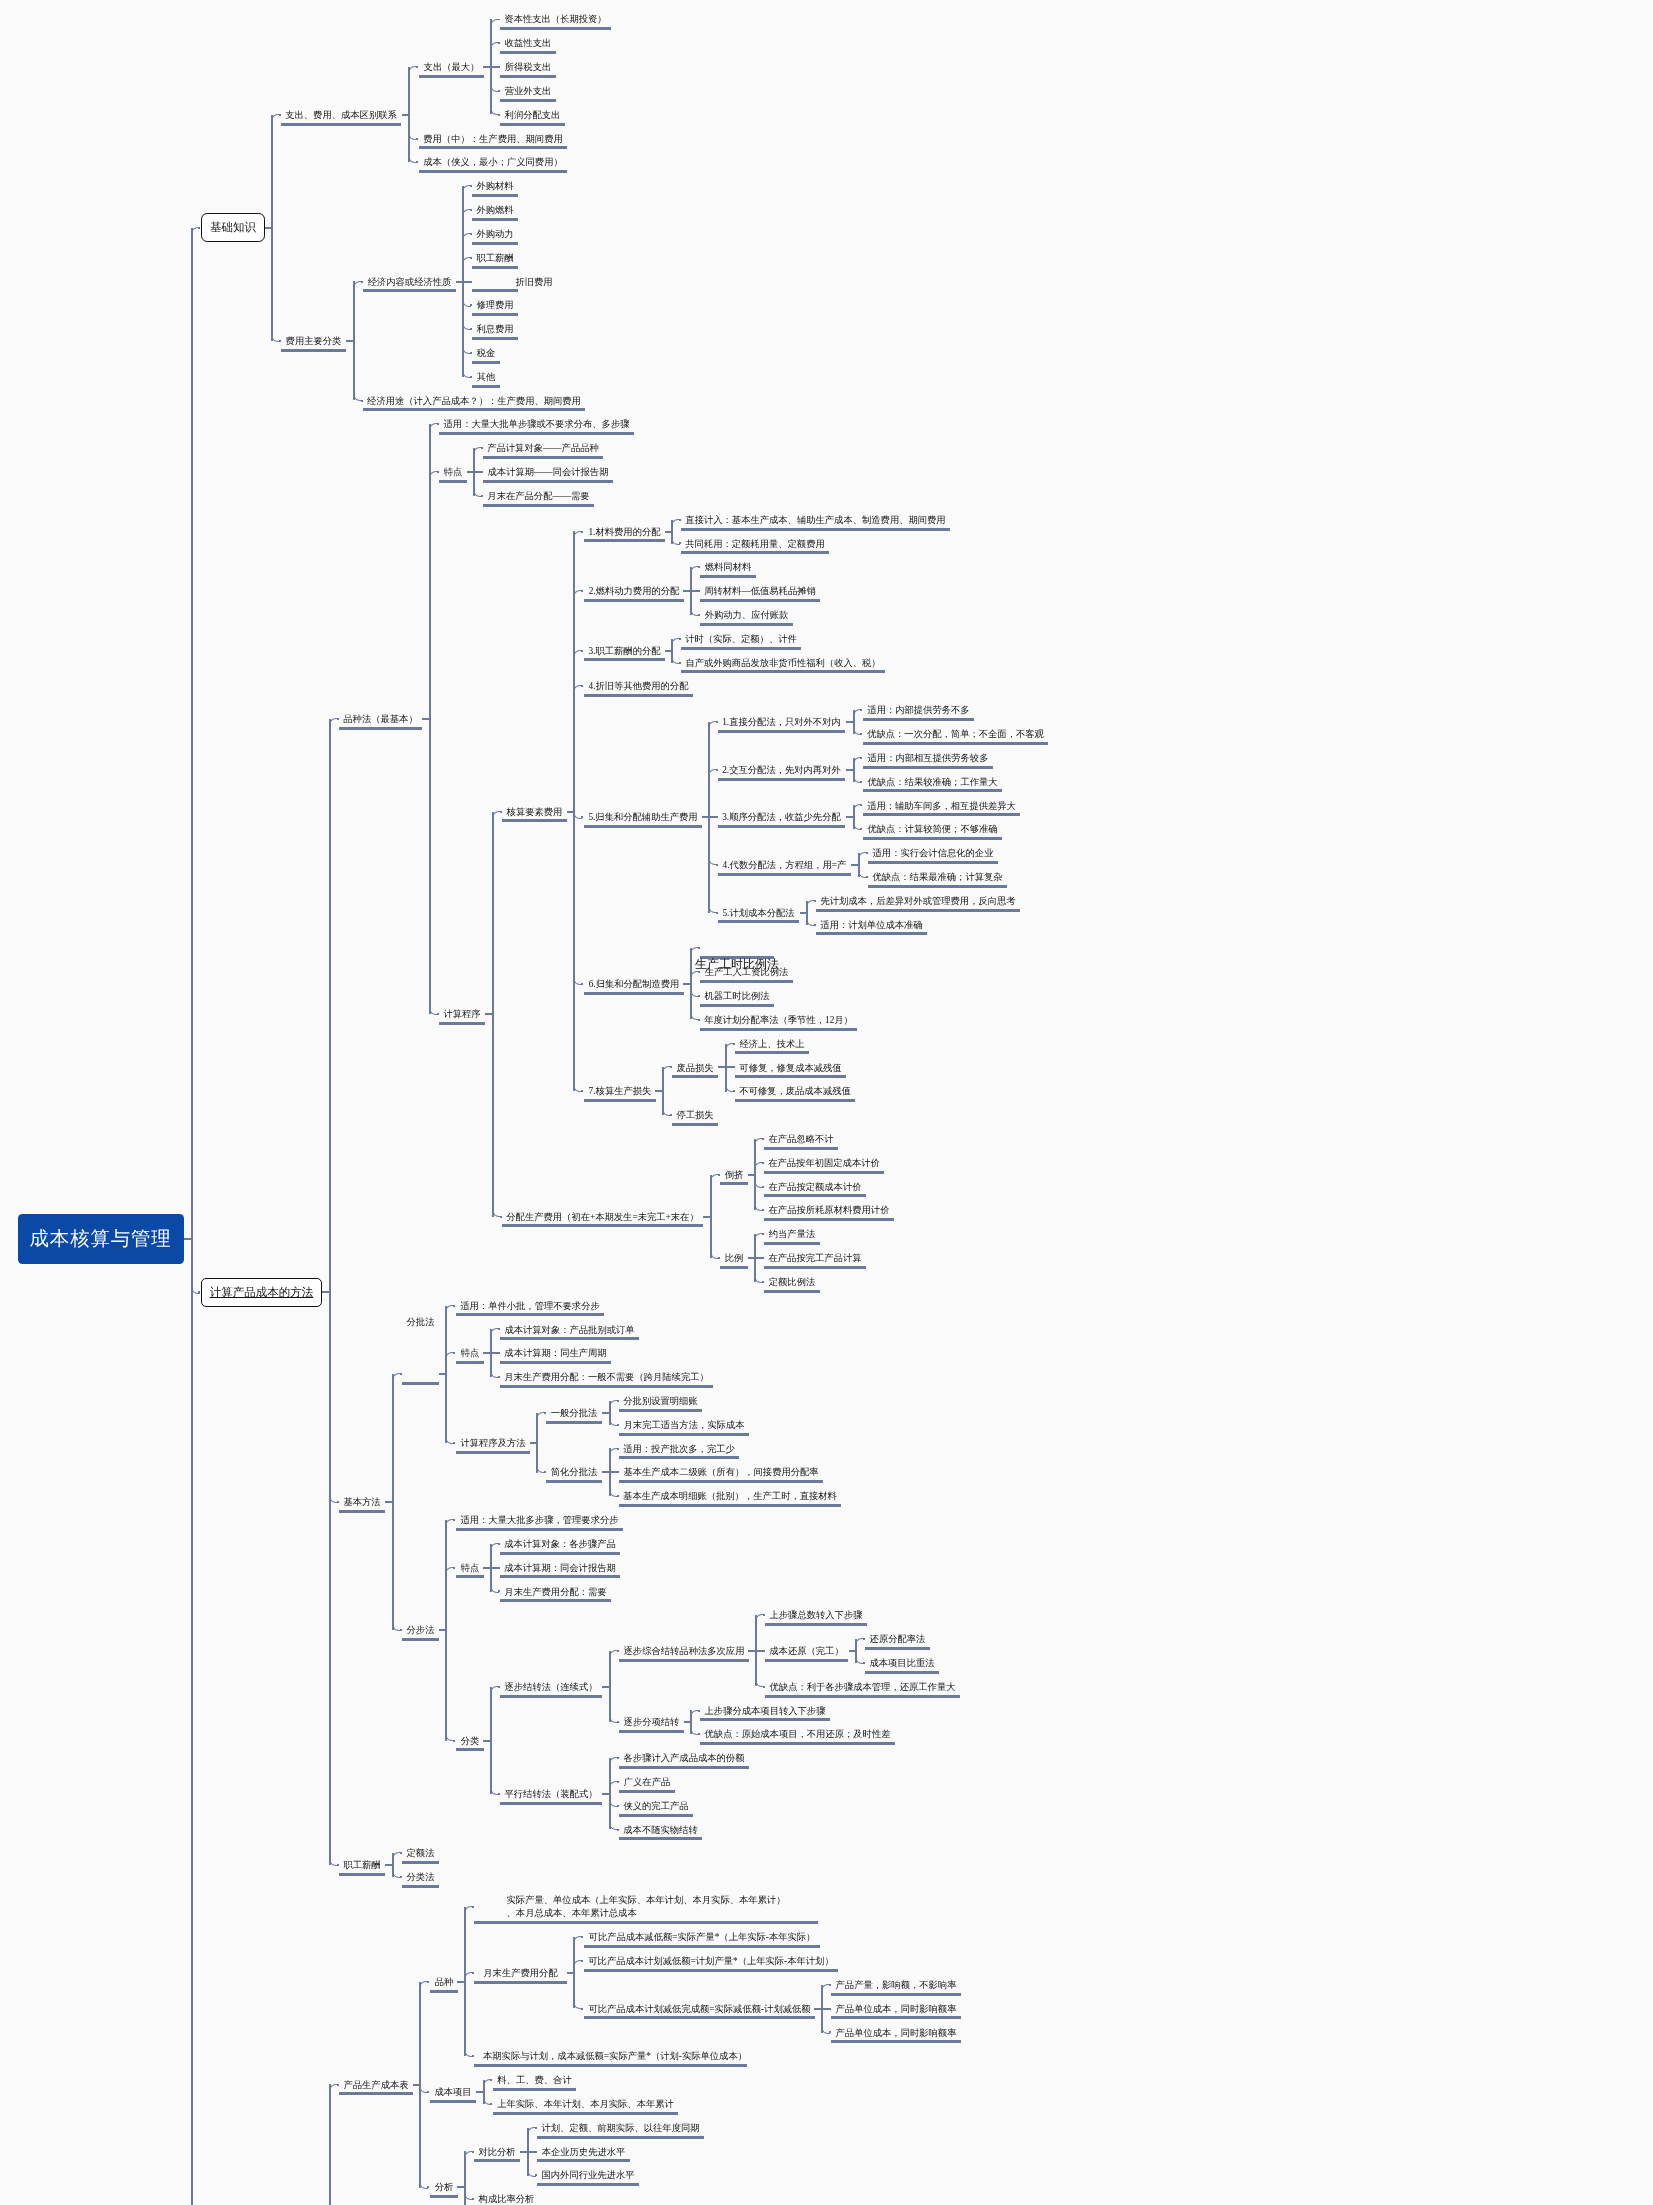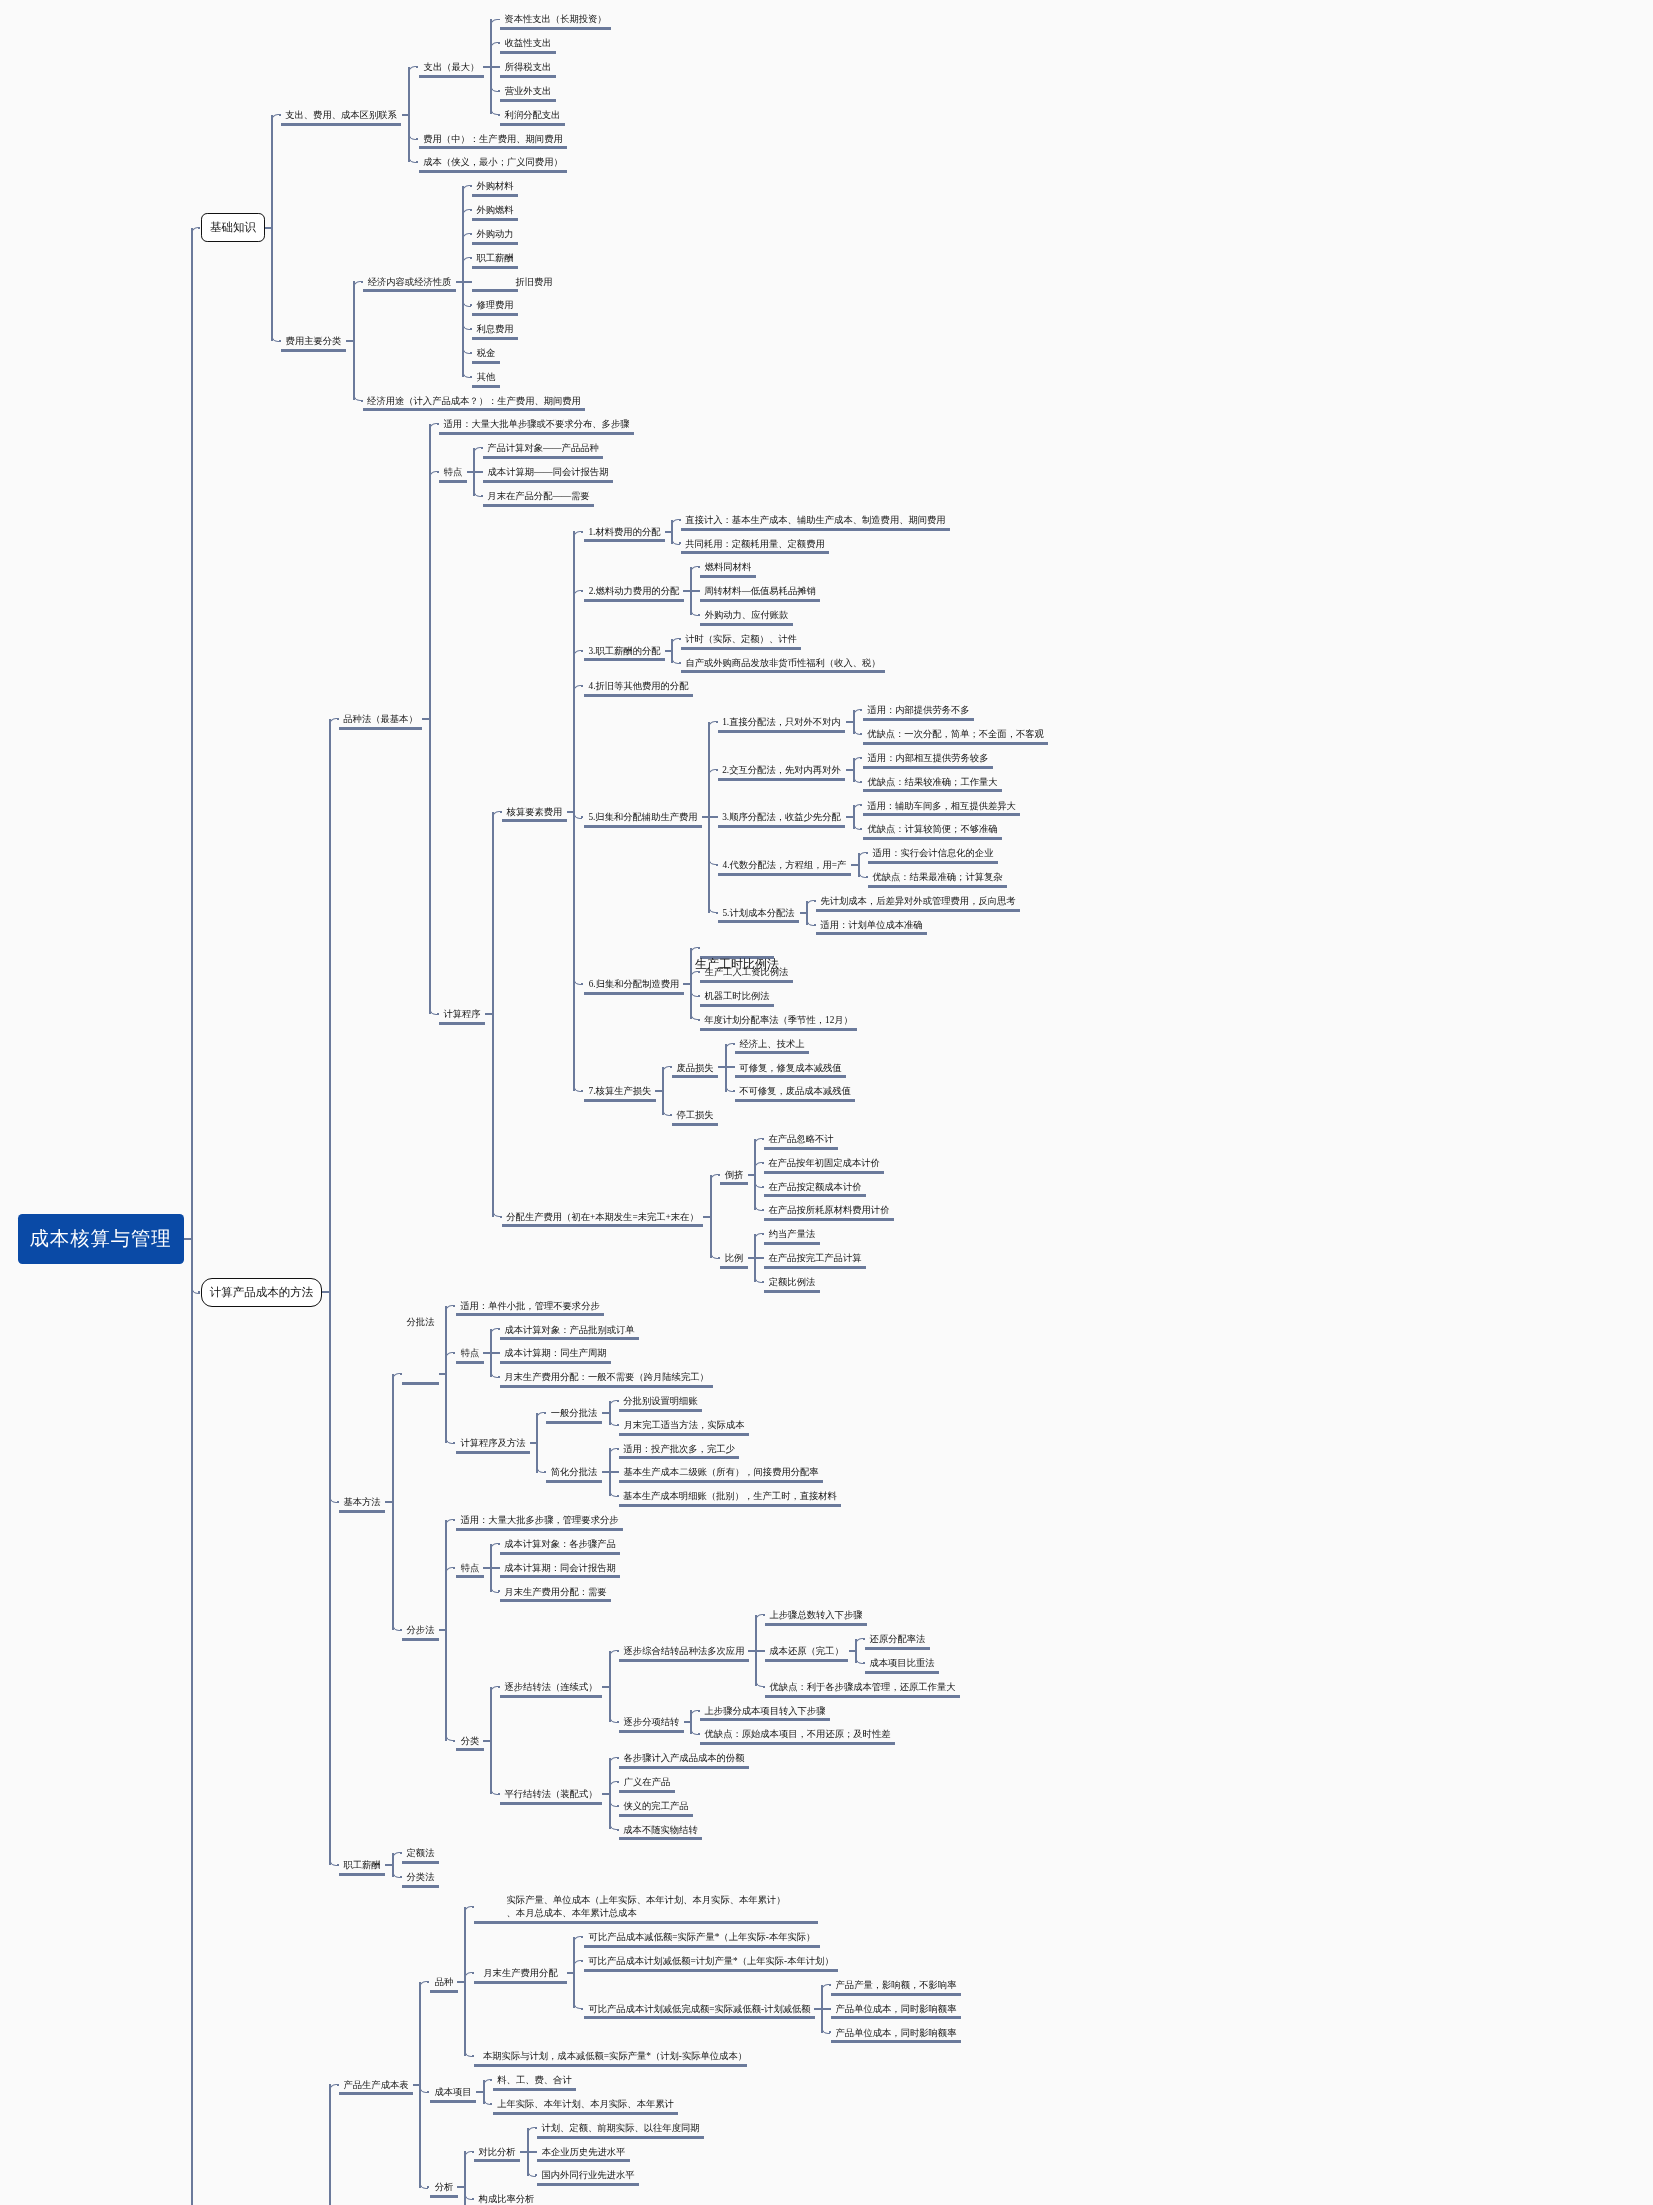--- a/index.html
+++ b/index.html
@@ -107,21 +107,21 @@
     <div style="position: absolute; left: 472px; top: 296px; width: 46px; height: 17.6px; box-sizing: border-box; display: flex; align-items: center; justify-content: center; font-size: 9.3px; line-height: 1.35; white-space: pre; z-index: 3; background: transparent; color: rgb(17, 17, 17);"><span>修理费用</span></div>
     <div class="ul" style="position: absolute; left: 472px; top: 313px; width: 46px; height: 1.8px; background: rgb(107, 122, 155);"></div>
     <div style="position: absolute; left: 472px; top: 320px; width: 46px; height: 17.6px; box-sizing: border-box; display: flex; align-items: center; justify-content: center; font-size: 9.3px; line-height: 1.35; white-space: pre; z-index: 3; background: transparent; color: rgb(17, 17, 17);"><span>利息费用</span></div>
     <div class="ul" style="position: absolute; left: 472px; top: 337px; width: 46px; height: 1.8px; background: rgb(107, 122, 155);"></div>
     <div style="position: absolute; left: 472px; top: 344px; width: 28px; height: 17.6px; box-sizing: border-box; display: flex; align-items: center; justify-content: center; font-size: 9.3px; line-height: 1.35; white-space: pre; z-index: 3; background: transparent; color: rgb(17, 17, 17);"><span>税金</span></div>
     <div class="ul" style="position: absolute; left: 472px; top: 361px; width: 28px; height: 1.8px; background: rgb(107, 122, 155);"></div>
     <div style="position: absolute; left: 472px; top: 368px; width: 28px; height: 17.6px; box-sizing: border-box; display: flex; align-items: center; justify-content: center; font-size: 9.3px; line-height: 1.35; white-space: pre; z-index: 3; background: transparent; color: rgb(17, 17, 17);"><span>其他</span></div>
     <div class="ul" style="position: absolute; left: 472px; top: 385px; width: 28px; height: 1.8px; background: rgb(107, 122, 155);"></div>
     <div style="position: absolute; left: 363px; top: 392px; width: 222px; height: 17.6px; box-sizing: border-box; display: flex; align-items: center; justify-content: center; font-size: 9.3px; line-height: 1.35; white-space: pre; z-index: 3; background: transparent; color: rgb(17, 17, 17);"><span>经济用途（计入产品成本？）：生产费用、期间费用</span></div>
     <div class="ul" style="position: absolute; left: 363px; top: 408px; width: 222px; height: 1.8px; background: rgb(107, 122, 155);"></div>
-    <div style="position: absolute; left: 201px; top: 1278px; width: 121px; height: 29px; box-sizing: border-box; display: flex; align-items: center; justify-content: center; font-size: 11.5px; line-height: 1.35; white-space: pre; z-index: 3; background: rgb(255, 255, 255); border: 1.3px solid rgb(17, 17, 17); border-radius: 11px;"><span>计算产品成本的方法</span></div>
+    <div style="position: absolute; left: 201px; top: 1278px; width: 121px; height: 29px; box-sizing: border-box; display: flex; align-items: center; justify-content: center; font-size: 11.5px; line-height: 1.35; white-space: pre; z-index: 3; background: rgb(255, 255, 255); border: 1.3px solid rgb(17, 17, 17); border-radius: 5px; text-decoration: underline;"><span>计算产品成本的方法</span></div>
     <div class="undefined" style="position: absolute; left: 322px; top: 1291px; width: 8.4px; height: 1.8px; background: rgb(107, 122, 155);"></div>
     <div style="position: absolute; left: 329px; top: 718px; width: 8.8px; height: 575px; border-left: 1.8px solid rgb(107, 122, 155); box-sizing: border-box; border-top: 1.8px solid rgb(107, 122, 155); border-top-left-radius: 7px;"></div>
     <div class="undefined" style="position: absolute; left: 337px; top: 718px; width: 2.2px; height: 1.8px; background: rgb(107, 122, 155);"></div>
     <div style="position: absolute; left: 329px; top: 1291px; width: 8.8px; height: 212px; border-left: 1.8px solid rgb(107, 122, 155); box-sizing: border-box; border-bottom: 1.8px solid rgb(107, 122, 155); border-bottom-left-radius: 7px;"></div>
     <div class="undefined" style="position: absolute; left: 337px; top: 1501px; width: 2.2px; height: 1.8px; background: rgb(107, 122, 155);"></div>
     <div style="position: absolute; left: 329px; top: 1291px; width: 8.8px; height: 575px; border-left: 1.8px solid rgb(107, 122, 155); box-sizing: border-box; border-bottom: 1.8px solid rgb(107, 122, 155); border-bottom-left-radius: 7px;"></div>
     <div class="undefined" style="position: absolute; left: 337px; top: 1864px; width: 2.2px; height: 1.8px; background: rgb(107, 122, 155);"></div>
     <div class="undefined" style="position: absolute; left: 329px; top: 719px; width: 1.8px; height: 1146px; background: rgb(107, 122, 155);"></div>
     <div style="position: absolute; left: 339px; top: 710px; width: 83px; height: 17.6px; box-sizing: border-box; display: flex; align-items: center; justify-content: center; font-size: 9.3px; line-height: 1.35; white-space: pre; z-index: 3; background: transparent; color: rgb(17, 17, 17);"><span>品种法（最基本）</span></div>
     <div class="ul" style="position: absolute; left: 339px; top: 727px; width: 83px; height: 1.8px; background: rgb(107, 122, 155);"></div>

